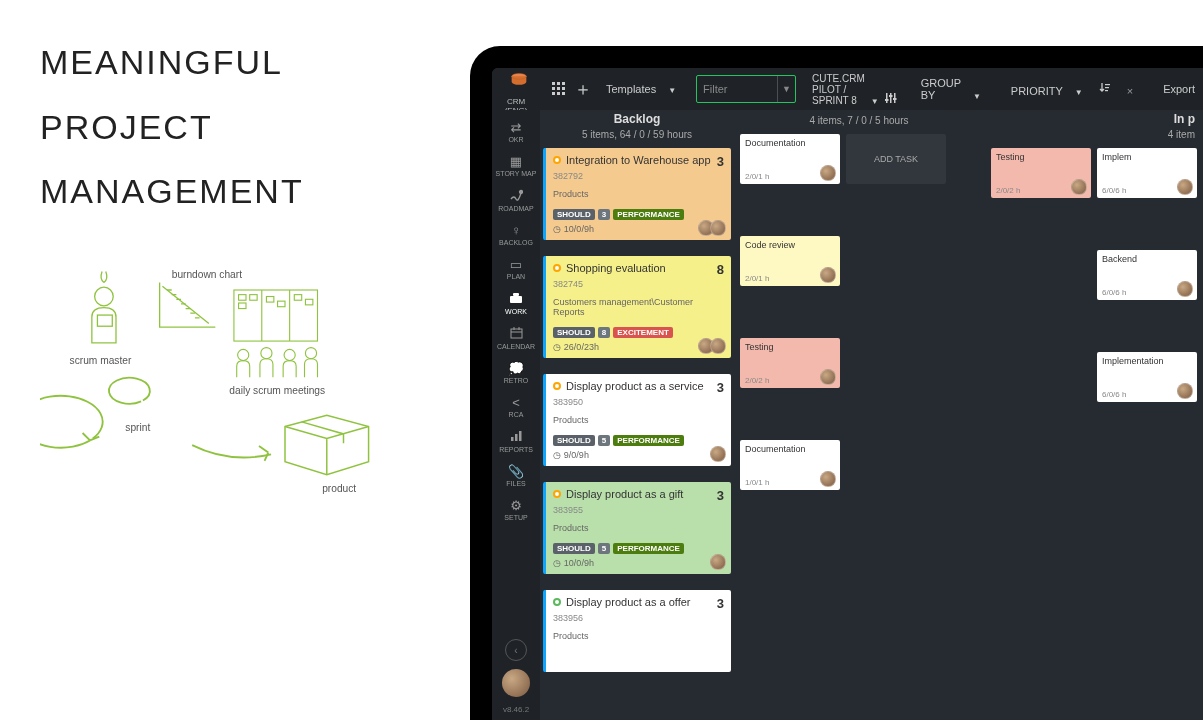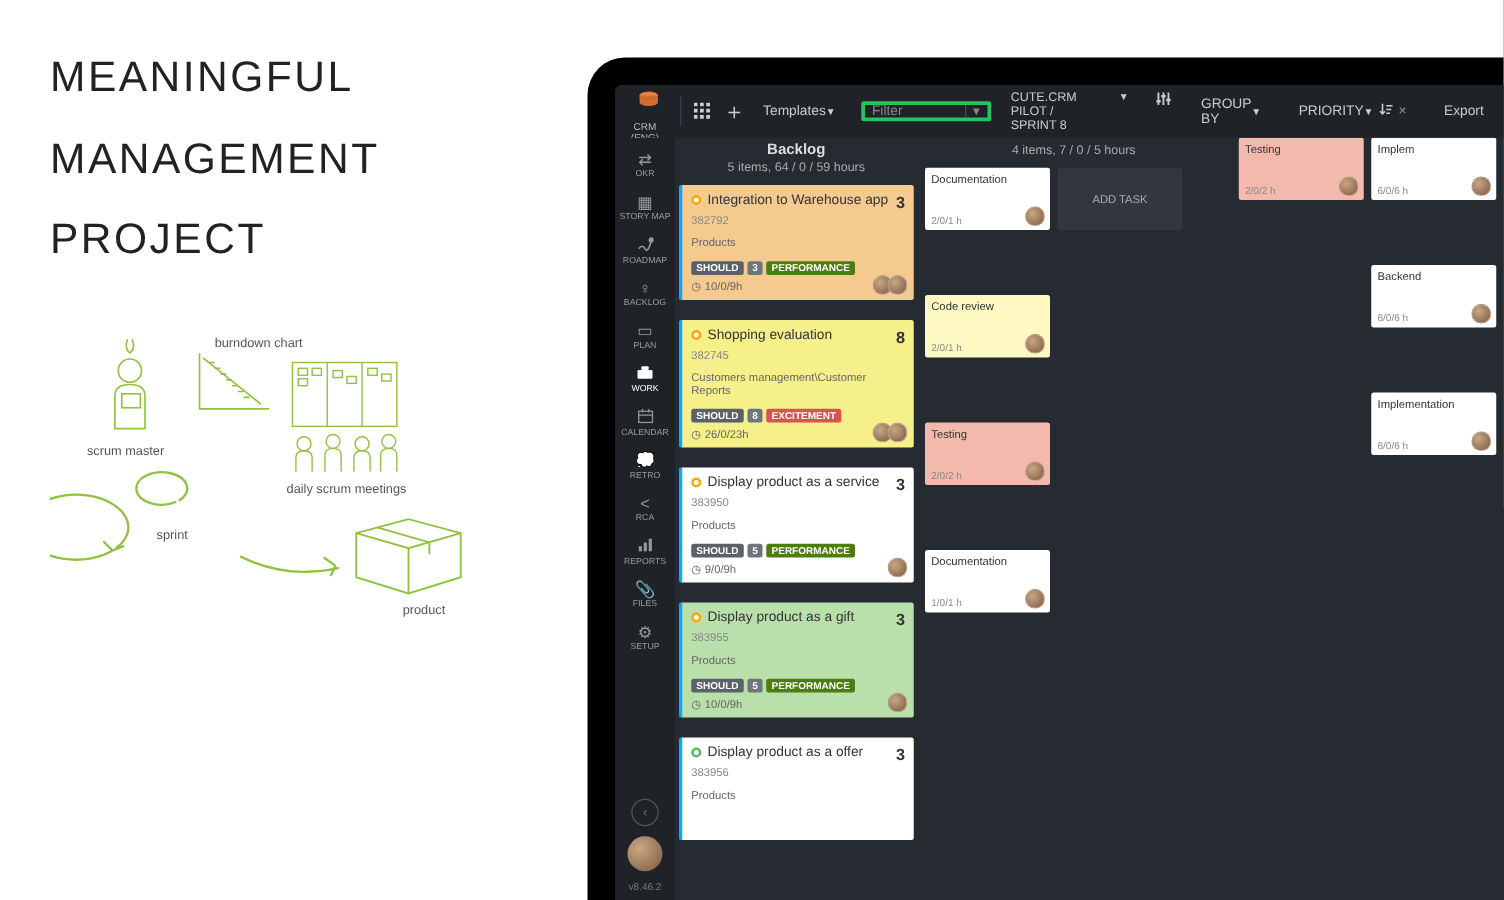--- a/index.html
+++ b/index.html
@@ -10,27 +10,27 @@
 .illustration{margin-top:40px;flex:1}
 .device{flex:1;position:relative;margin-top:46px}
 .device-body{position:absolute;top:0;left:0;right:0;bottom:0;background:#000;border-radius:30px 0 0 0;padding:22px 0 0 22px}
 .screen{width:100%;height:100%;background:#262b31;color:#ccc;font-size:11px;display:flex;flex-direction:column;border-radius:6px 0 0 0;overflow:hidden}
 .topbar{height:42px;background:#1f2327;display:flex;align-items:center;gap:8px;padding:0 10px;color:#ccc}
 .logo{width:32px;height:32px;border-radius:4px;display:flex;align-items:center;justify-content:center}
 .logo svg{width:22px;height:22px}
 .proj-label{width:40px;text-align:center;font-size:8px;color:#bbb;margin-left:-6px}
 .iconbtn{width:28px;height:28px;display:flex;align-items:center;justify-content:center;color:#ccc;font-size:14px;cursor:pointer}
 .divider-v{width:1px;height:24px;background:#3a3f45}
-.dd{display:flex;align-items:center;gap:0;color:#ccc;font-size:11px;cursor:pointer;padding:4px 6px}
-.filter{display:flex;border:3px solid #22c55e;border-radius:2px;height:16px;margin-left:6px}
+.dd{display:flex;align-items:flex-end;gap:12px;color:#ccc;font-size:11px;cursor:pointer;padding:4px 6px}
+.filter{display:flex;border:1px solid #22c55e;border-radius:2px;height:28px;margin-left:6px}
 .filter input{background:transparent;border:none;color:#ccc;font-size:11px;padding:0 6px;width:80px}
 .filter input::placeholder{color:#888}
 .filter .filter-dd{width:18px;border-left:1px solid #4a4f55;display:flex;align-items:center;justify-content:center;color:#888;font-size:9px}
 .spacer{flex:1}
-.crumb{display:flex;align-items:flex-start;gap:22px;font-size:10px;color:#ccc}
+.crumb{display:flex;align-items:flex-end;gap:6px;font-size:10px;color:#ccc}
 .sortico{font-size:12px;color:#ccc}
 .main{flex:1;display:flex;overflow:hidden}
 .sidebar{width:48px;background:#1f2327;display:flex;flex-direction:column;align-items:center;padding-top:6px;gap:2px}
 .navitem{width:100%;display:flex;flex-direction:column;align-items:center;padding:5px 0;color:#999;font-size:7px;cursor:pointer;gap:2px}
 .navitem.active{color:#fff}
 .navitem .nico{font-size:13px;line-height:1}
 .sidebar-bottom{margin-top:auto;display:flex;flex-direction:column;align-items:center;gap:8px;padding-bottom:6px}
 .collapse-ring{width:22px;height:22px;border:1px solid #555;border-radius:50%;display:flex;align-items:center;justify-content:center;color:#777;font-size:10px}
 .avatar-me{width:28px;height:28px;border-radius:50%;background:radial-gradient(circle at 35% 35%,#c9a884,#7a5840)}
 .ver{font-size:8px;color:#777}
@@ -79,22 +79,22 @@
 .caret{font-size:8px}
 .topgap{margin-left:10px}
 </style>
 </head>
 <body>
 
 <div class="slide">
   <div class="left-panel">
     <div class="headline">
       <div>MEANINGFUL</div>
+      <div>PROJECT</div>
       <div>MANAGEMENT</div>
-      <div>PROJECT</div>
     </div>
     <div class="illustration">
       <svg viewBox="0 0 360 280" width="360" height="260">
         <g fill="none" stroke="#8fc33f" stroke-width="1.4">
 
           <circle cx="55" cy="35" r="10"></circle>
           <path d="M55 20 q-5 -4 -2 -12 M55 20 q5 -4 2 -12"></path>
           <path d="M42 85 v-28 q0 -10 13 -10 q13 0 13 10 v28 z"></path>
           <rect x="48" y="55" width="16" height="12"></rect>
         </g>
@@ -421,20 +421,24 @@
                       <div class="small-card ">
                <div>Documentation</div>
                <div class="sm-meta">1/0/1 h</div>
                <div class="avatar"></div>
              </div>
                     </div>
                     <div class="row-group colrow"></div>
                   </div>
               </div>
               <div class="col inp">
+                <div class="colhead" style="text-align:right;padding-right:8px">
+                  <div class="title">In p</div>
+                  <div class="sub">4 item</div>
+                </div>
                 <div class="colbody" id="inp-body">
                     <div class="row-group colrow" style="justify-content:flex-end">
                       <div class="small-card pink">
              <div>Testing</div>
              <div class="sm-meta">2/0/2 h</div>
              <div class="avatar"></div>
            </div>
                       <div class="small-card ">
              <div>Implem</div>
              <div class="sm-meta">6/0/6 h</div>

